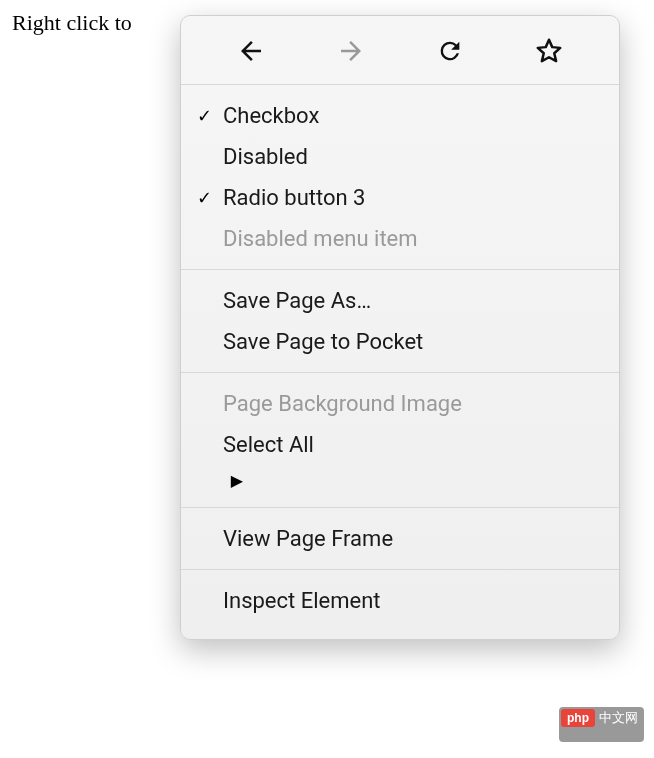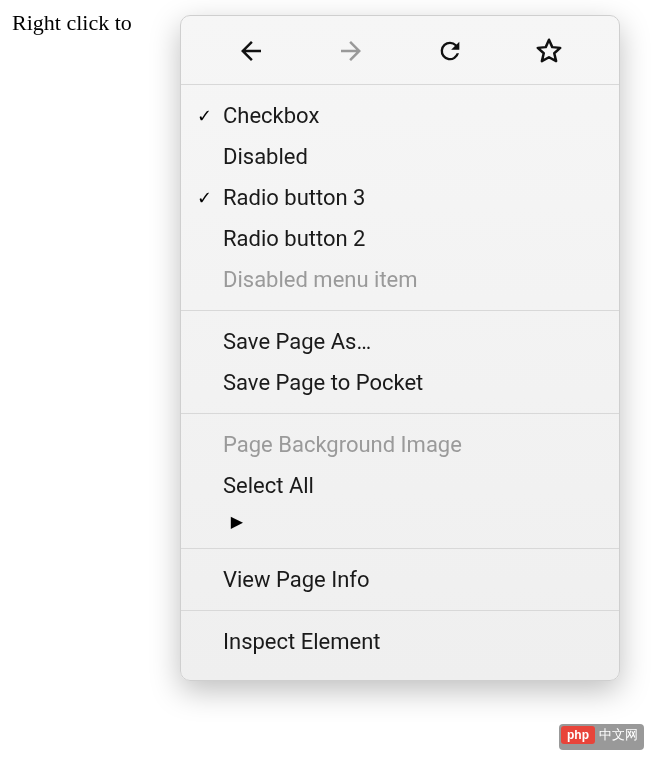--- a/index.html
+++ b/index.html
@@ -66,28 +66,28 @@
     }
     .arrow-col {
       flex: 0 0 20px;
       text-align: right;
       font-size: 16px;
       color: #000;
     }
     .watermark {
       position: absolute;
       right: 10px;
-      bottom: 8px;
+      bottom: 16px;
       display: flex;
       align-items: center;
       gap: 4px;
       font-size: 13px;
       color: #fff;
       background: #999;
-      padding: 2px 6px 6px 2px;
+      padding: 2px 6px 15px 2px;
       border-radius: 4px;
     }
     .watermark .logo {
       background: #e8443a;
       color: #fff;
       font-weight: bold;
       font-size: 12px;
       padding: 2px 6px;
       border-radius: 3px;
       font-family: Arial, sans-serif;
@@ -131,24 +131,20 @@
       <span class="label-col">Checkbox</span>
     </div>
     <div class="menu-item">
       <span class="check-col"></span>
       <span class="label-col">Disabled</span>
     </div>
     <div class="menu-item">
       <span class="check-col">✓</span>
       <span class="label-col">Radio button 3</span>
     </div>
-    <div class="menu-item">
-      <span class="check-col"></span>
-      <span class="label-col">Radio button 2</span>
-    </div>
     <div class="menu-item disabled">
       <span class="check-col"></span>
       <span class="label-col">Disabled menu item</span>
     </div>
   </div>
 
   <div class="separator"></div>
 
   <div class="menu-section">
     <div class="menu-item">
@@ -176,21 +172,21 @@
       <span class="check-col"></span>
       <span class="arrow-col">▶</span>
     </div>
   </div>
 
   <div class="separator"></div>
 
   <div class="menu-section">
     <div class="menu-item">
       <span class="check-col"></span>
-      <span class="label-col">View Page Info</span>
+      <span class="label-col">View Page Frame</span>
     </div>
   </div>
 
   <div class="separator"></div>
 
   <div class="menu-section">
     <div class="menu-item">
       <span class="check-col"></span>
       <span class="label-col">Inspect Element</span>
     </div>

